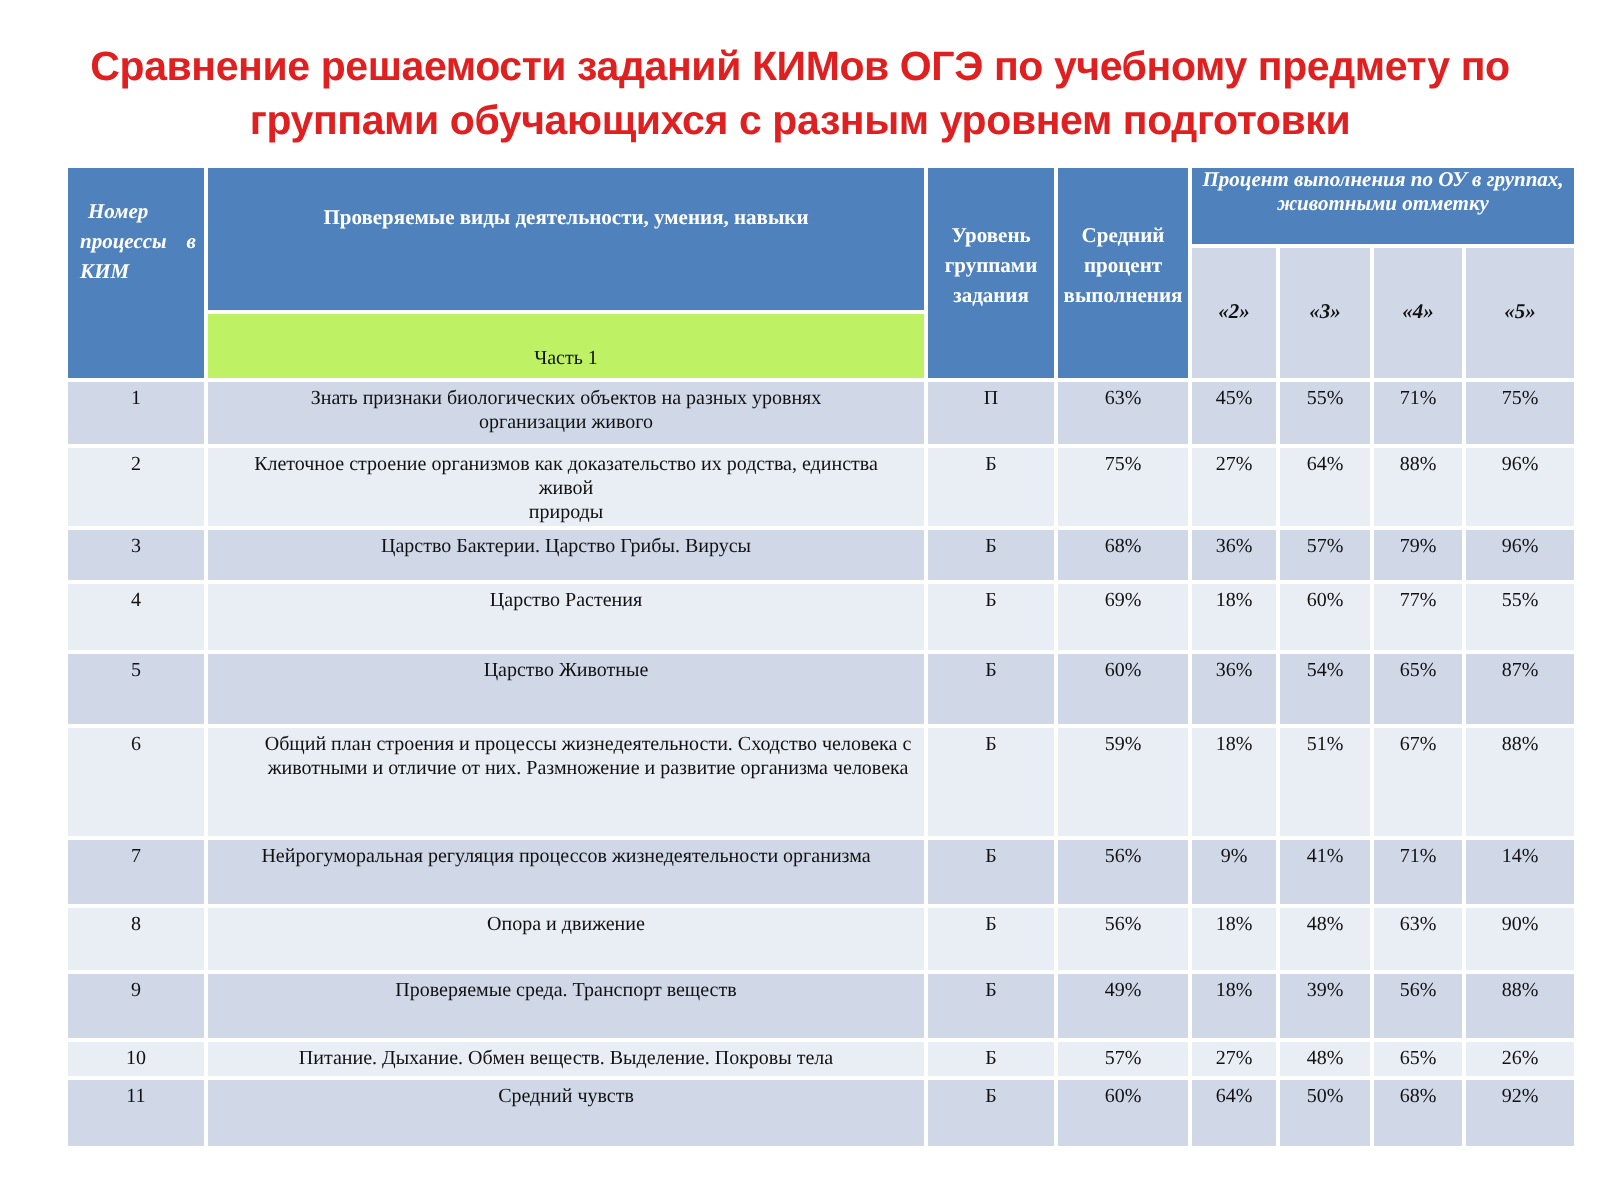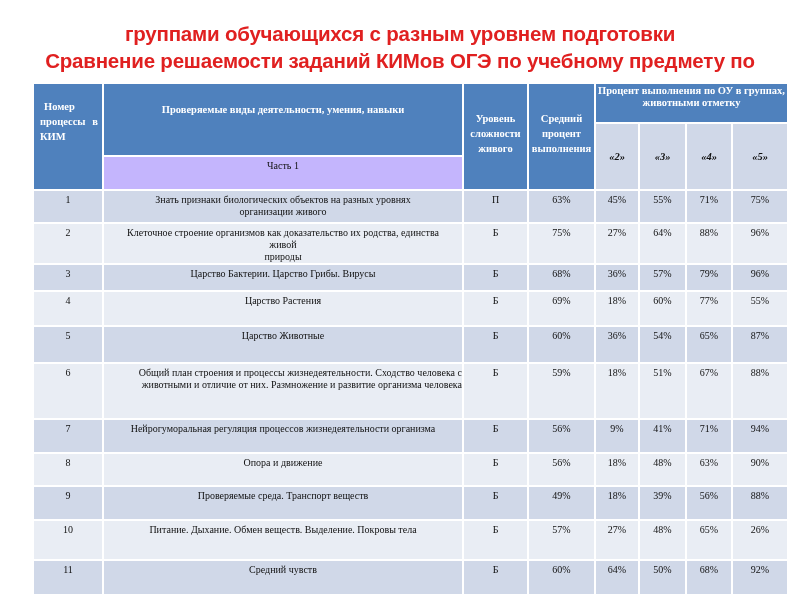--- a/index.html
+++ b/index.html
@@ -15,38 +15,38 @@
   table {
     position: absolute; left: 32px; top: 82px; width: 755px;
     border-collapse: collapse; table-layout: fixed;
     font-size: 10px; color: #111;
   }
   td, th { border: 2px solid #ffffff; padding: 0; vertical-align: top; text-align: center; }
   th {
     background: #4f81bd; color: #ffffff; font-weight: bold; font-size: 10.5px;
   }
   th.sub { background: #d0d8e8; color: #111; font-style: italic; vertical-align: middle; }
-  td.part { background: #c4b5fd; font-size: 10px; padding-top: 3px; }
+  td.part { background: #bef264; font-size: 10px; padding-top: 17px; }
   tr.odd td { background: #d0d8e8; }
   tr.even td { background: #e9edf4; }
   td { padding-top: 3px; line-height: 12px; }
-  .num-h { text-align: left; padding: 15px 4px 0 6px; line-height: 15px; }
+  .num-h { text-align: left; padding: 15px 4px 0 6px; line-height: 15px; font-style: italic; }
   .num-h span.b { float: right; }
   .desc-h { vertical-align: top; padding-top: 20px; }
   .lvl-h { padding-top: 27px; line-height: 15px; }
   .avg-h { padding-top: 27px; line-height: 15px; }
-  .grp-h { padding-top: 1px; line-height: 12px; height: 36px; }
-  .desc-left { text-align: right; padding-left: 22px; }
+  .grp-h { padding-top: 1px; line-height: 12px; height: 36px; font-style: italic; }
+  .desc-left { text-align: center; padding-left: 22px; }
 </style>
 </head>
 <body>
 
 <div class="title">
+  <div>Сравнение решаемости заданий КИМов ОГЭ по учебному предмету по</div>
   <div>группами обучающихся с разным уровнем подготовки</div>
-  <div>Сравнение решаемости заданий КИМов ОГЭ по учебному предмету по</div>
 </div>
 
 <table>
   <colgroup>
     <col style="width:70px">
     <col style="width:360px">
     <col style="width:65px">
     <col style="width:67px">
     <col style="width:44px">
     <col style="width:47px">
@@ -54,21 +54,21 @@
     <col style="width:56px">
   </colgroup>
   <tbody>
       <tr style="height:40px">
     <th rowspan="3" class="num-h">
       <div style="padding-left:4px">Номер</div>
       <div><span>процессы</span><span class="b">в</span></div>
       <div>КИМ</div>
     </th>
     <th rowspan="2" class="desc-h">Проверяемые виды деятельности, умения, навыки</th>
-    <th rowspan="3" class="lvl-h">Уровень сложности живого</th>
+    <th rowspan="3" class="lvl-h">Уровень группами задания</th>
     <th rowspan="3" class="avg-h">Средний процент выполнения</th>
     <th colspan="4" class="grp-h">
       <div>Процент выполнения по ОУ в группах,</div>
       <div>животными отметку</div>
     </th>
   </tr>
   <tr style="height:33px">
     <th rowspan="2" class="sub">«2»</th>
     <th rowspan="2" class="sub">«3»</th>
     <th rowspan="2" class="sub">«4»</th>
@@ -147,21 +147,21 @@
     <td>88%</td>
   </tr>
   <tr class="odd" style="height:34px">
     <td>7</td>
     <td>Нейрогуморальная регуляция процессов жизнедеятельности организма</td>
     <td>Б</td>
     <td>56%</td>
     <td>9%</td>
     <td>41%</td>
     <td>71%</td>
-    <td>94%</td>
+    <td>14%</td>
   </tr>
   <tr class="even" style="height:33px">
     <td>8</td>
     <td>Опора и движение</td>
     <td>Б</td>
     <td>56%</td>
     <td>18%</td>
     <td>48%</td>
     <td>63%</td>
     <td>90%</td>
@@ -169,21 +169,21 @@
   <tr class="odd" style="height:34px">
     <td>9</td>
     <td>Проверяемые среда. Транспорт веществ</td>
     <td>Б</td>
     <td>49%</td>
     <td>18%</td>
     <td>39%</td>
     <td>56%</td>
     <td>88%</td>
   </tr>
-  <tr class="even" style="height:40px">
+  <tr class="even" style="height:19px">
     <td>10</td>
     <td>Питание. Дыхание. Обмен веществ. Выделение. Покровы тела</td>
     <td>Б</td>
     <td>57%</td>
     <td>27%</td>
     <td>48%</td>
     <td>65%</td>
     <td>26%</td>
   </tr>
   <tr class="odd" style="height:35px">

